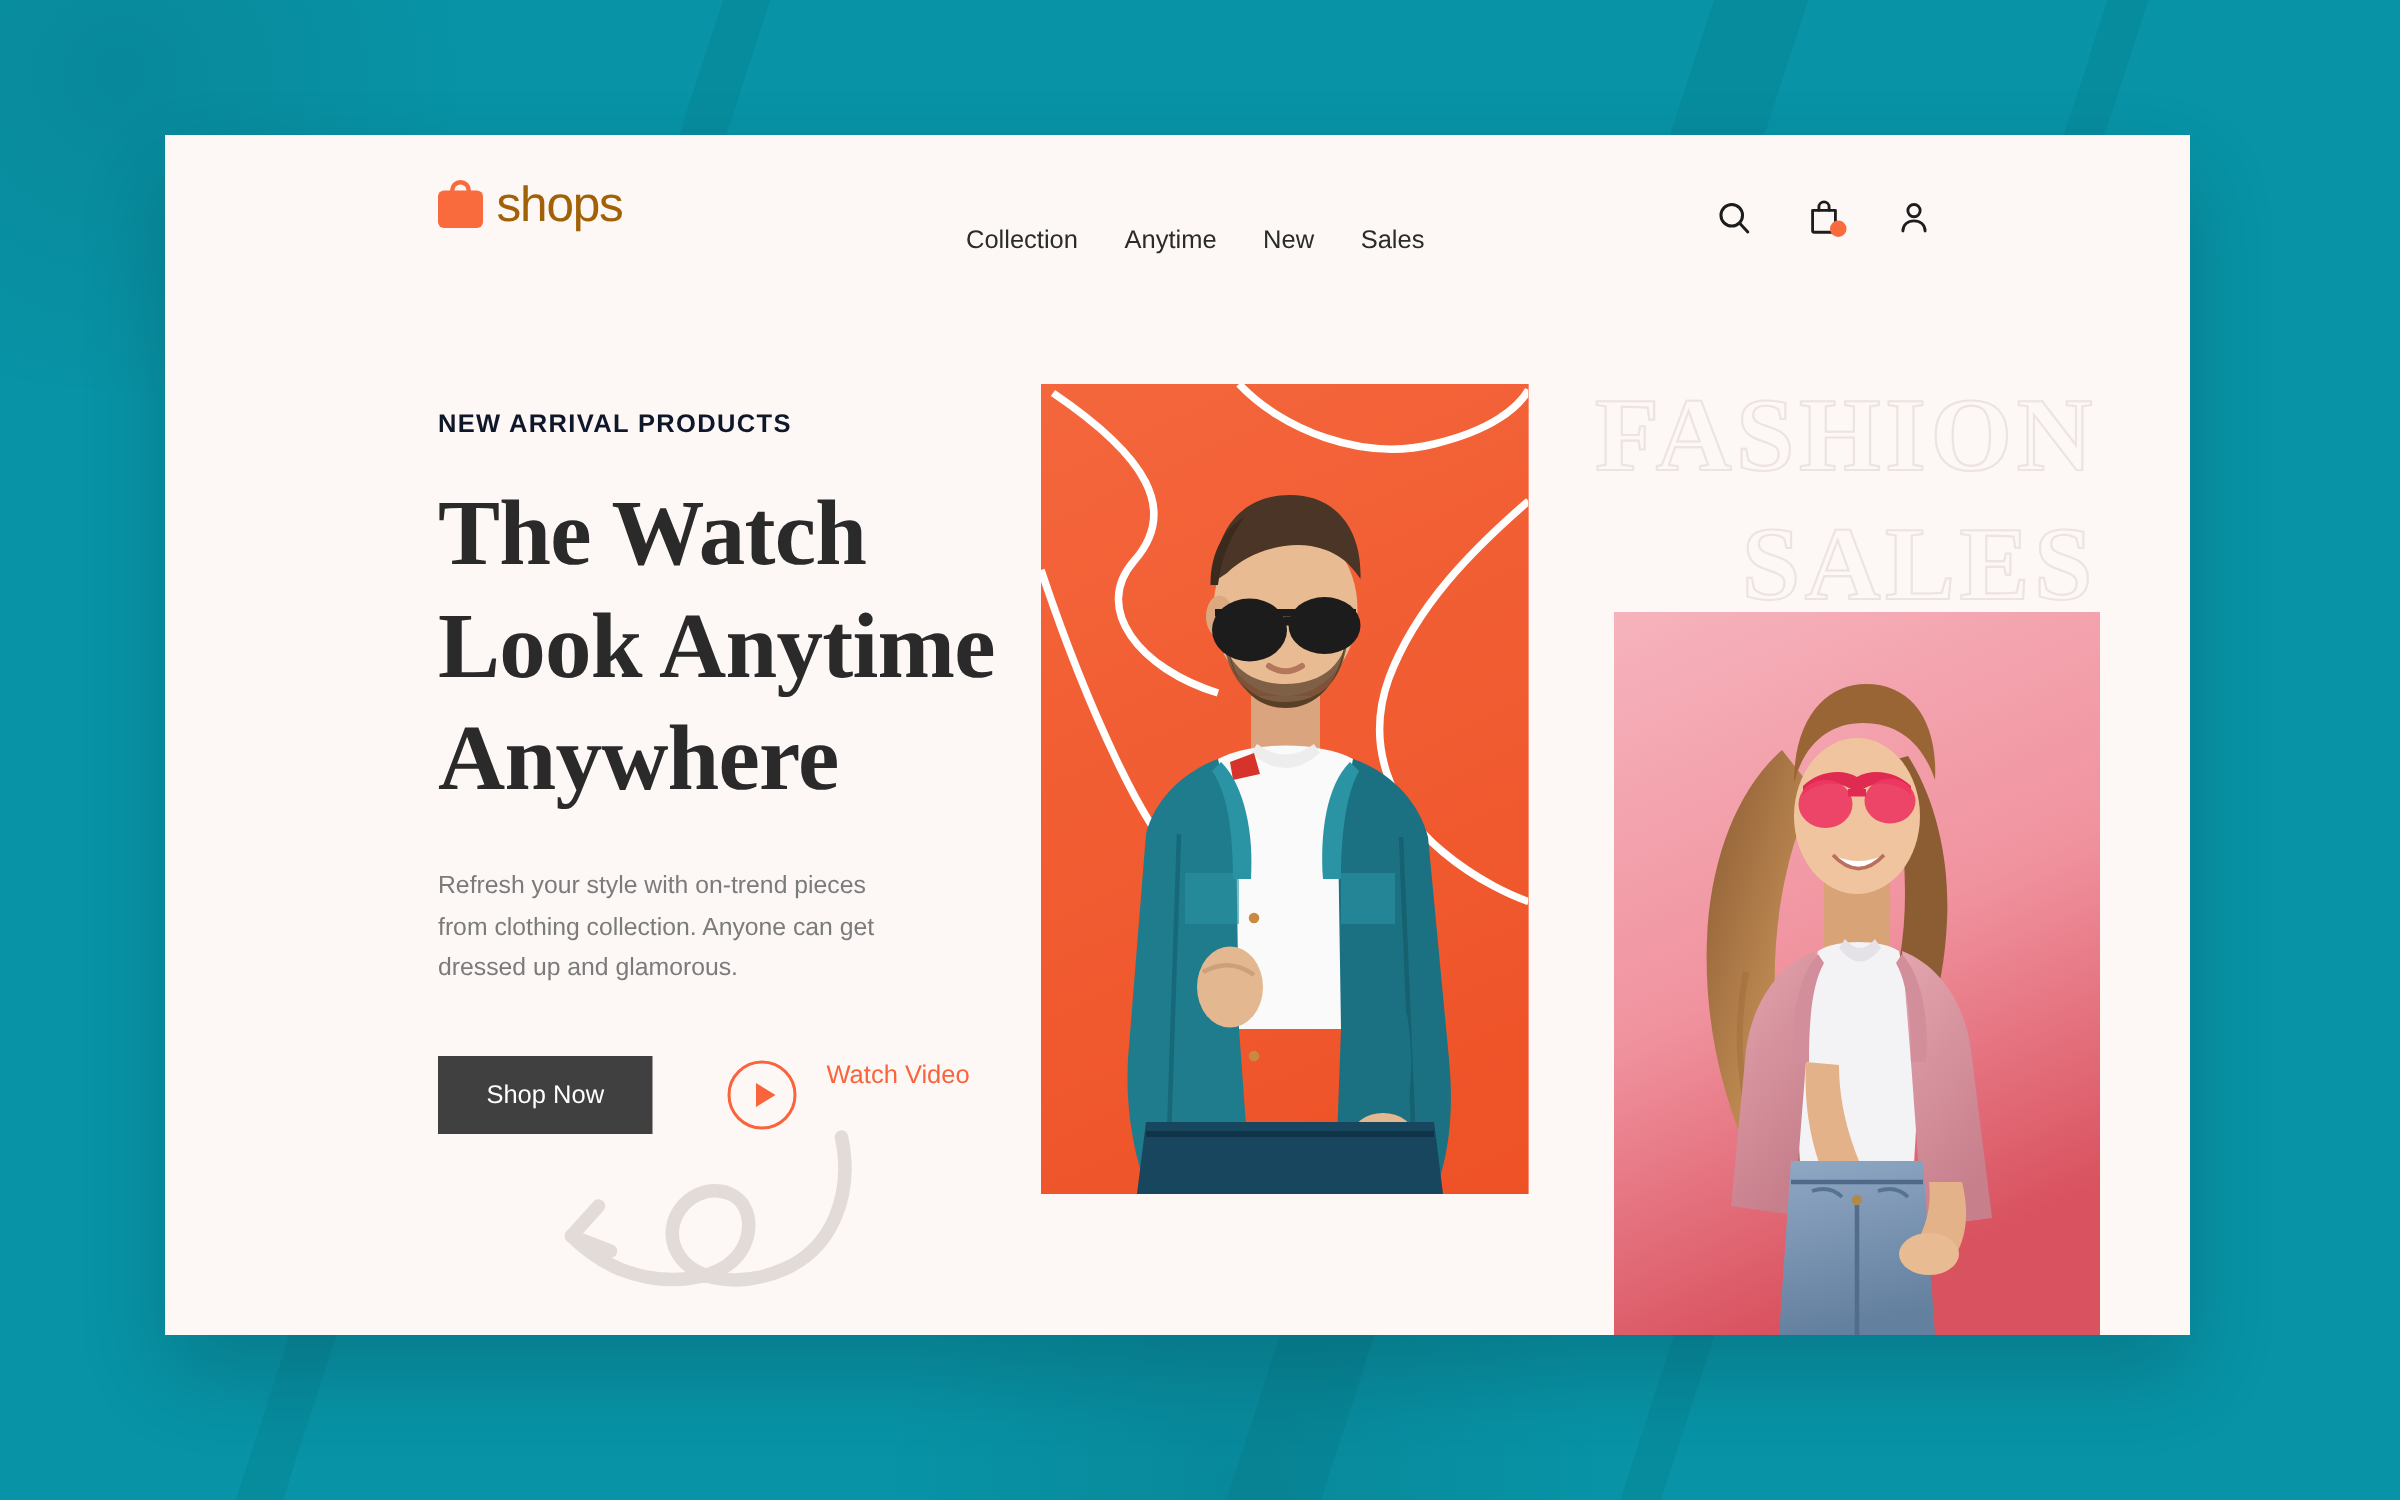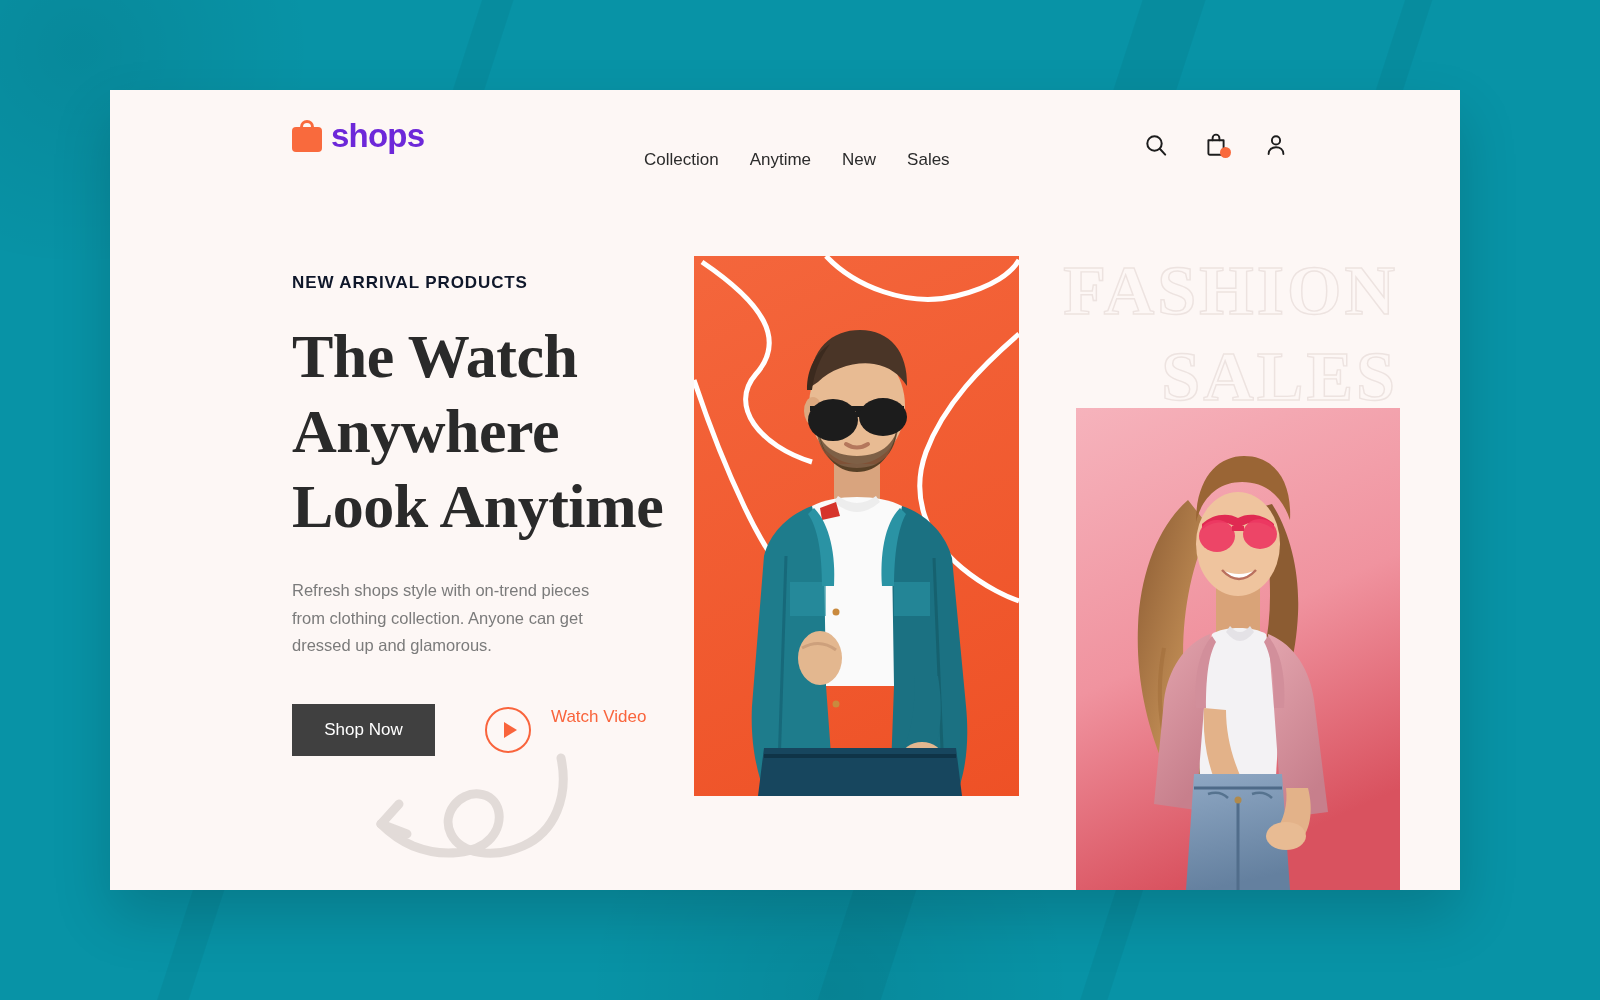--- a/index.html
+++ b/index.html
@@ -62,22 +62,22 @@
     border-radius:4px;
   }
   .bag-logo .handle {
     position:absolute; left:8px; top:0;
     width:14px; height:13px;
     border:3.2px solid #F96A3D;
     border-bottom:none;
     border-radius:7px 7px 0 0;
   }
   #brand-name {
-    font-size:33px; font-weight:bold;
-    color:#6d28d9; letter-spacing:-0.8px;
+    font-size:33px; font-weight:normal;
+    color:#a16207; letter-spacing:-0.8px;
   }
 
   #nav {
     position:absolute;
     left:534px; top:60px;
     display:flex; gap:31px;
   }
   .nav-link {
     font-size:17px; color:#2b2b2b;
     text-decoration:none; cursor:pointer;
@@ -241,25 +241,25 @@
         </div>
 
       </div>
     </div>
 
     <div id="copy">
       <div id="eyebrow">NEW ARRIVAL PRODUCTS</div>
 
       <h1 id="headline">
         <span>The Watch</span>
+        <span>Look Anytime</span>
         <span>Anywhere</span>
-        <span>Look Anytime</span>
       </h1>
 
-      <p id="paragraph">Refresh shops style with on-trend pieces from clothing collection. Anyone can get dressed up and glamorous.</p>
+      <p id="paragraph">Refresh your style with on-trend pieces from clothing collection. Anyone can get dressed up and glamorous.</p>
 
       <div id="cta-row">
         <button id="shop-now">Shop Now</button>
 
         <div id="watch">
           <span class="play-circle">
             <span class="play-tri"></span>
           </span>
           <span id="watch-label">Watch Video</span>
         </div>

